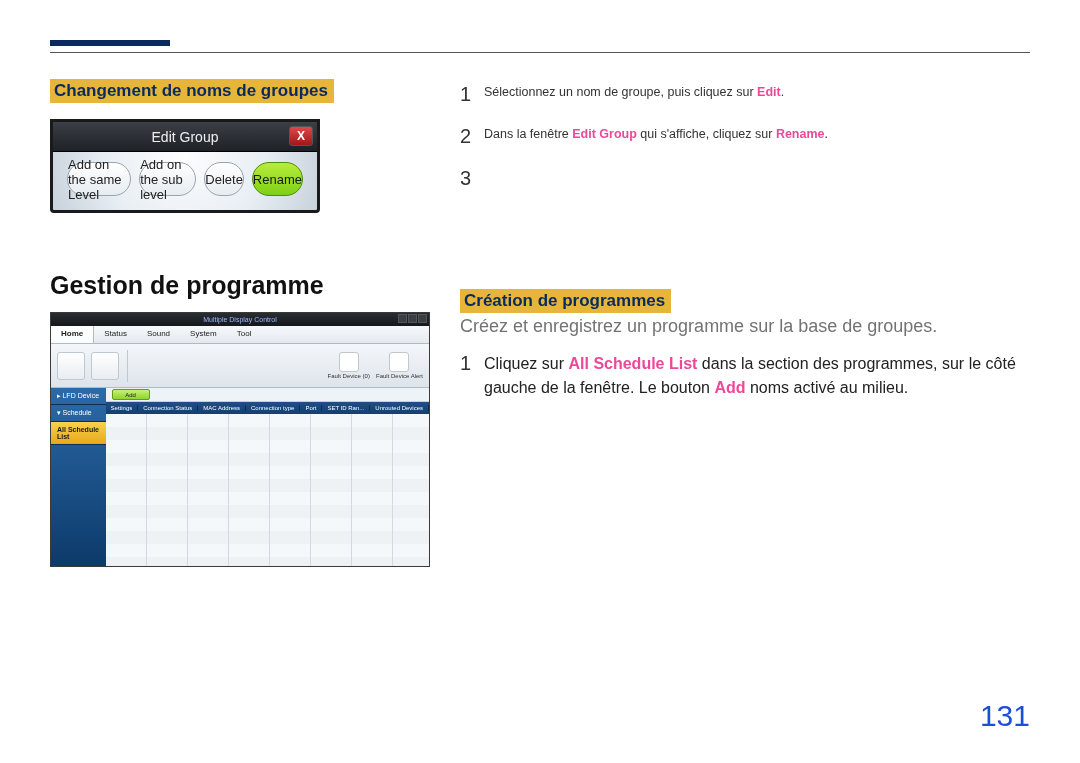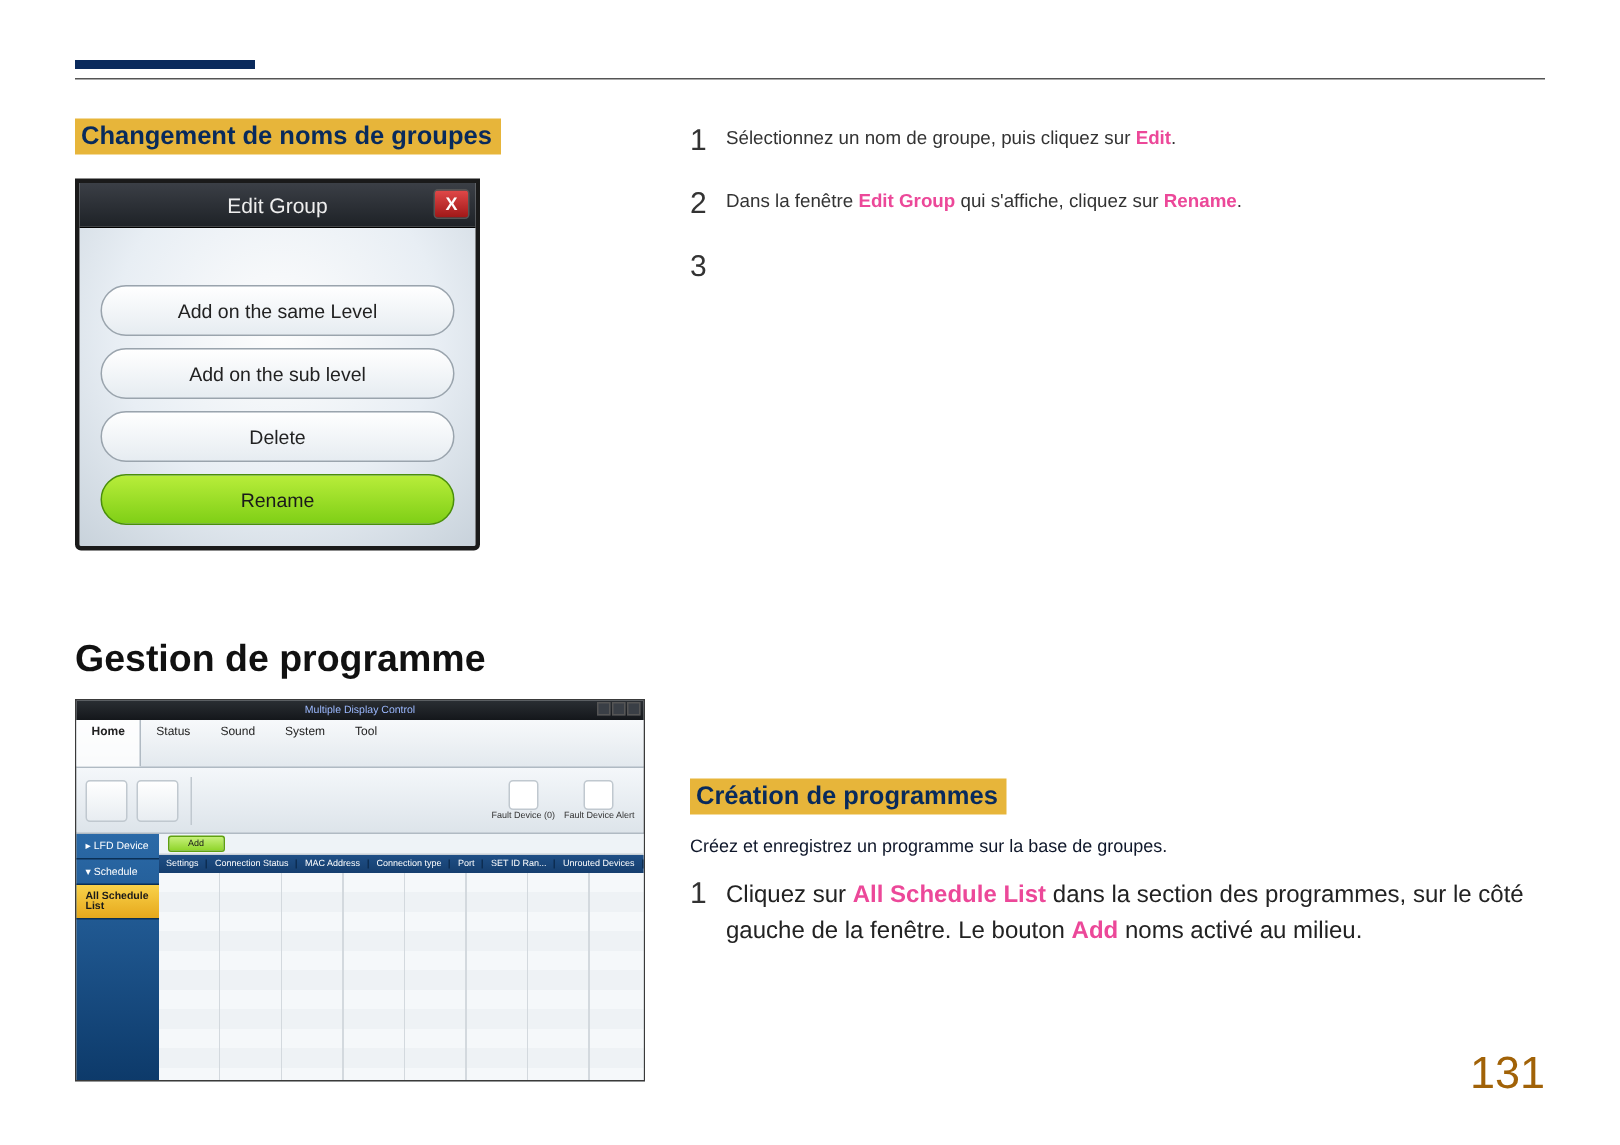--- a/index.html
+++ b/index.html
@@ -75,38 +75,38 @@
     right: 4px; top: 4px;
     width: 24px; height: 20px;
     background: linear-gradient(#e04848,#a01818);
     border: 1px solid #555;
     border-radius: 3px;
     color: #fff;
     font-size: 12px;
     font-weight: bold;
     display: flex; align-items: center; justify-content: center;
   }
-  .dlg-body { padding: 10px 14px 0 14px; display: flex; flex-direction: column; gap: 8px; margin-top: 28px; }
+  .dlg-body { padding: 10px 14px 0 14px; display: flex; flex-direction: row; gap: 8px; }
   .dlg-btn {
     height: 34px;
     border-radius: 17px;
     background: linear-gradient(#ffffff,#e6ecf1);
     border: 1px solid #9aa4ad;
     display: flex; align-items: center; justify-content: center;
     font-size: 13px;
     color: #222;
   }
   .dlg-btn.green {
     background: linear-gradient(#b8ed3a,#7fcf16);
     border: 1px solid #4a8f0a;
     color: #1a1a1a;
   }
 
   
-  .sec2 { margin-top: 58px; display: flex; gap: 30px; align-items: center; }
+  .sec2 { margin-top: 58px; display: flex; gap: 30px; }
   .sec2-left { width: 380px; }
   .sec2-right { flex: 1; }
   .h2 {
     font-size: 25px;
     font-weight: 600;
     color: #111;
     margin-bottom: 12px;
   }
   .mdc {
     width: 380px;
@@ -126,21 +126,21 @@
     position: relative;
   }
   .mdc-titlebar .winicons {
     position: absolute; right: 2px; top: 1px; display: flex; gap: 1px;
   }
   .mdc-titlebar .winicons span {
     width: 9px; height: 9px; background: #3a3f46; border: 1px solid #555;
   }
   .mdc-tabs {
     background: linear-gradient(#f7f9fb,#e3e9ee);
-    height: 32px;
+    height: 18px;
     display: flex;
     border-bottom: 1px solid #b0bac3;
   }
   .mdc-tab {
     padding: 3px 10px 0 10px;
     font-size: 8px;
     color: #222;
   }
   .mdc-tab.sel {
     background: #ffffffcc;
@@ -227,28 +227,28 @@
   }
   .mdc-grid::before {
     content:"";
     position:absolute; inset:0;
     background: repeating-linear-gradient(
       to right,
       transparent 0, transparent 40px,
       #d3d9de 40px, #d3d9de 41px
     );
   }
-  .small-note { font-size: 12px; color:#0f172a; margin: 12px 0 8px 0; line-height:1.5; }
+  .small-note { font-size: 18px; color:#737373; margin: 0 0 8px 0; line-height:1.5; }
 
   .page-number {
     position: absolute;
     bottom: 30px;
     right: 50px;
     font-size: 30px;
-    color: #a16207;
+    color: #1d4ed8;
     font-weight: 300;
   }
 </style>
 </head>
 <body>
 
 <div class="page">
   <div class="topbar"></div>
   <div class="thinrule"></div>
 

